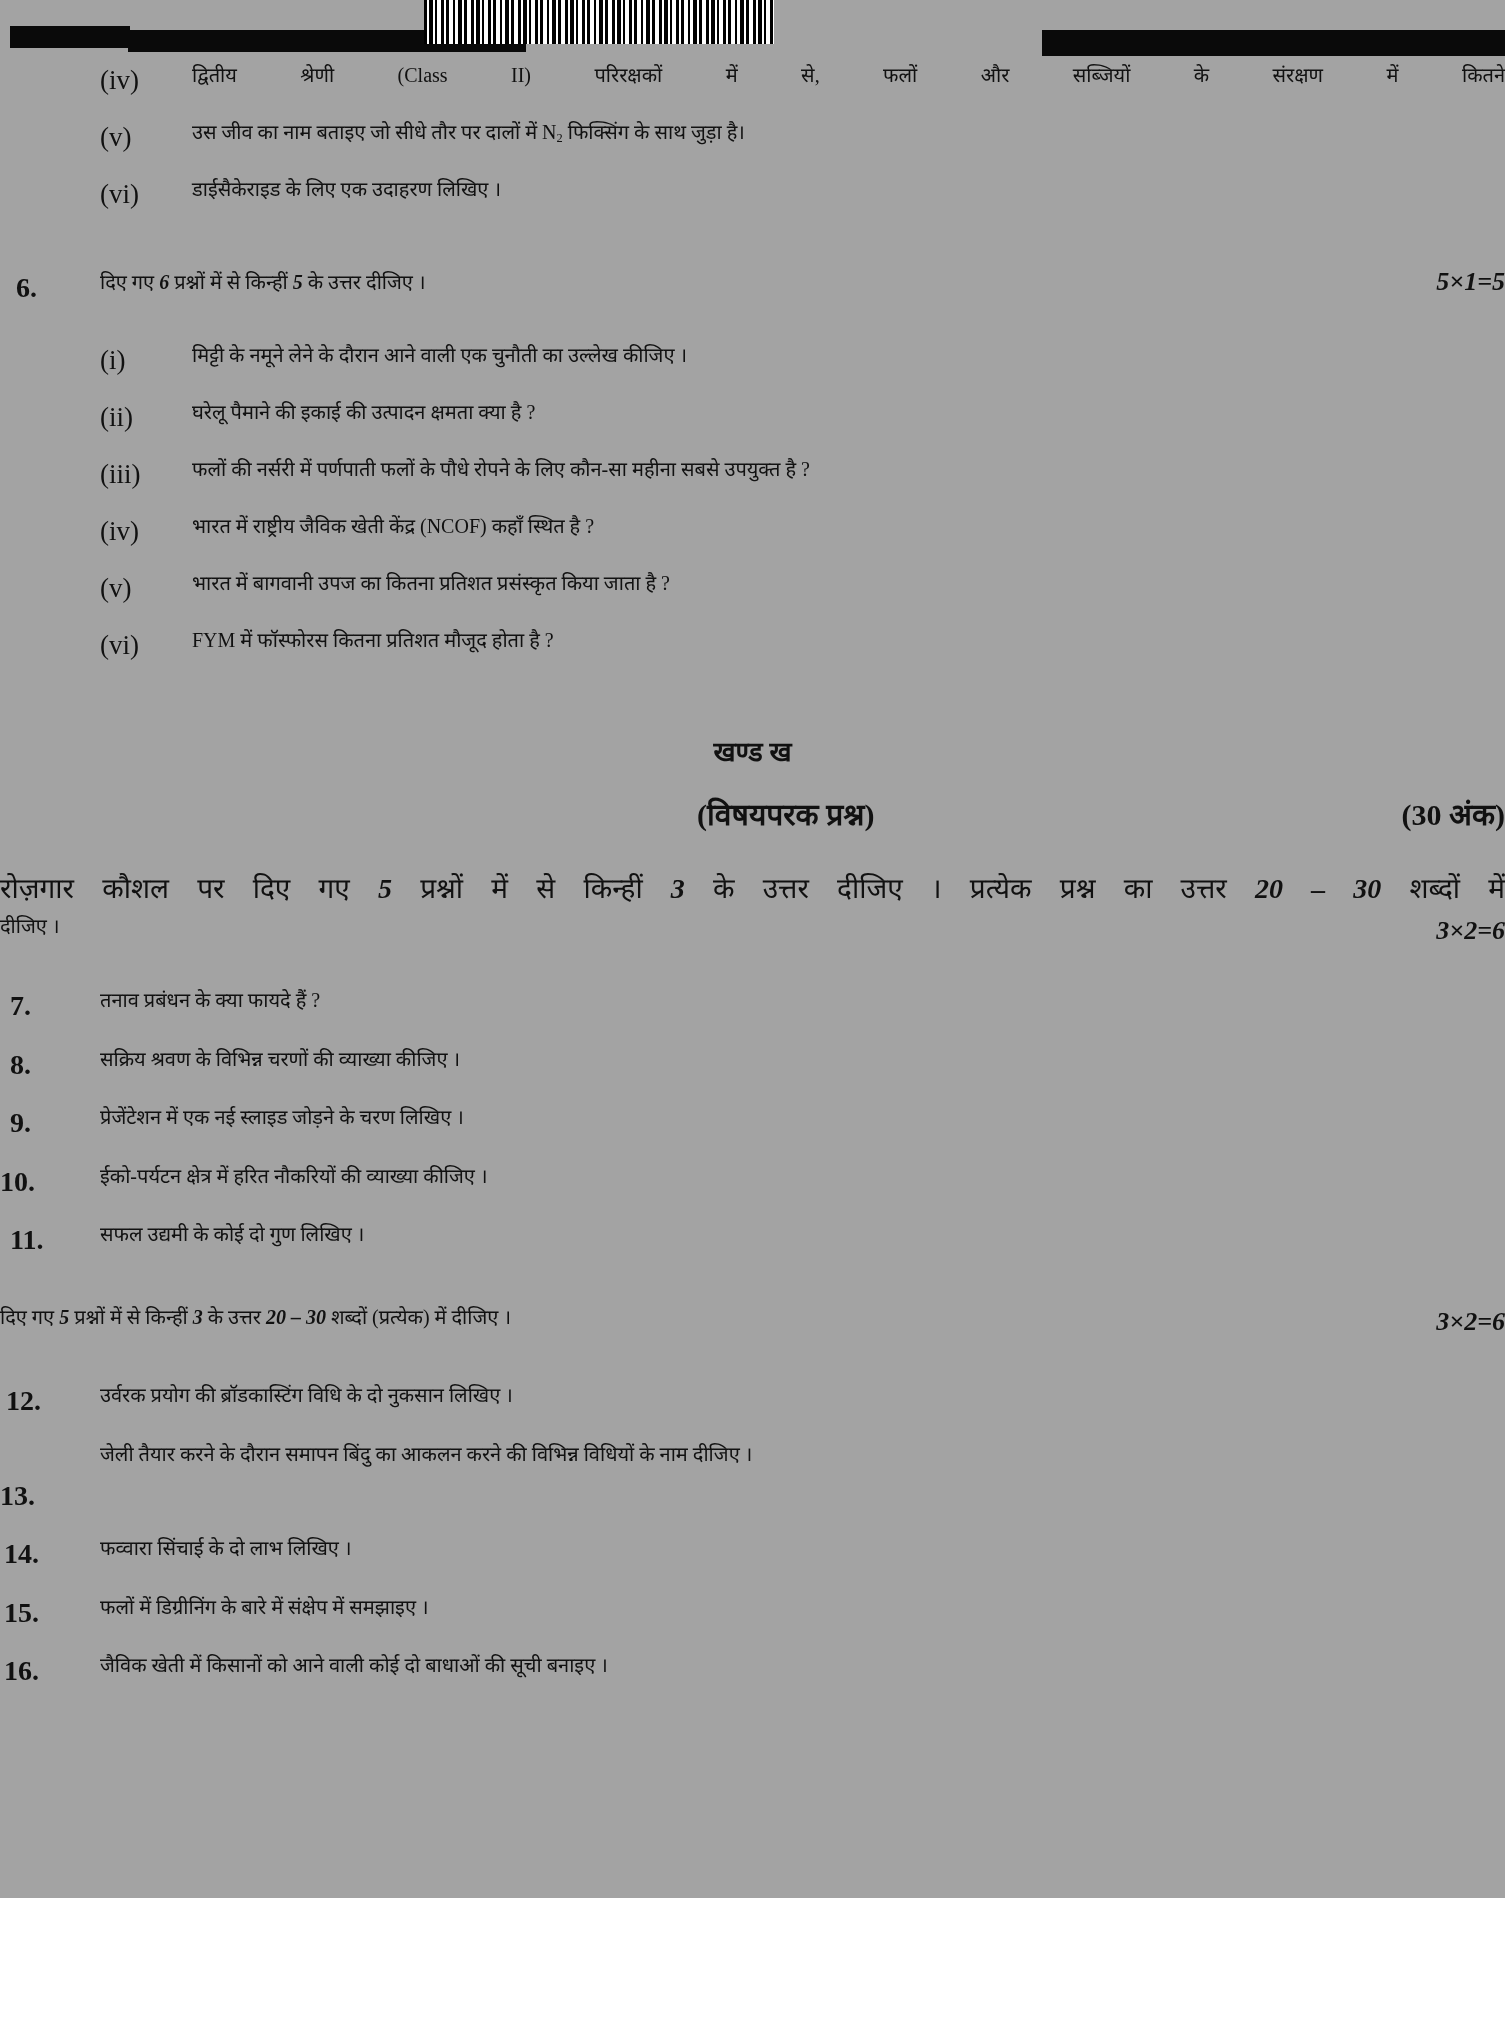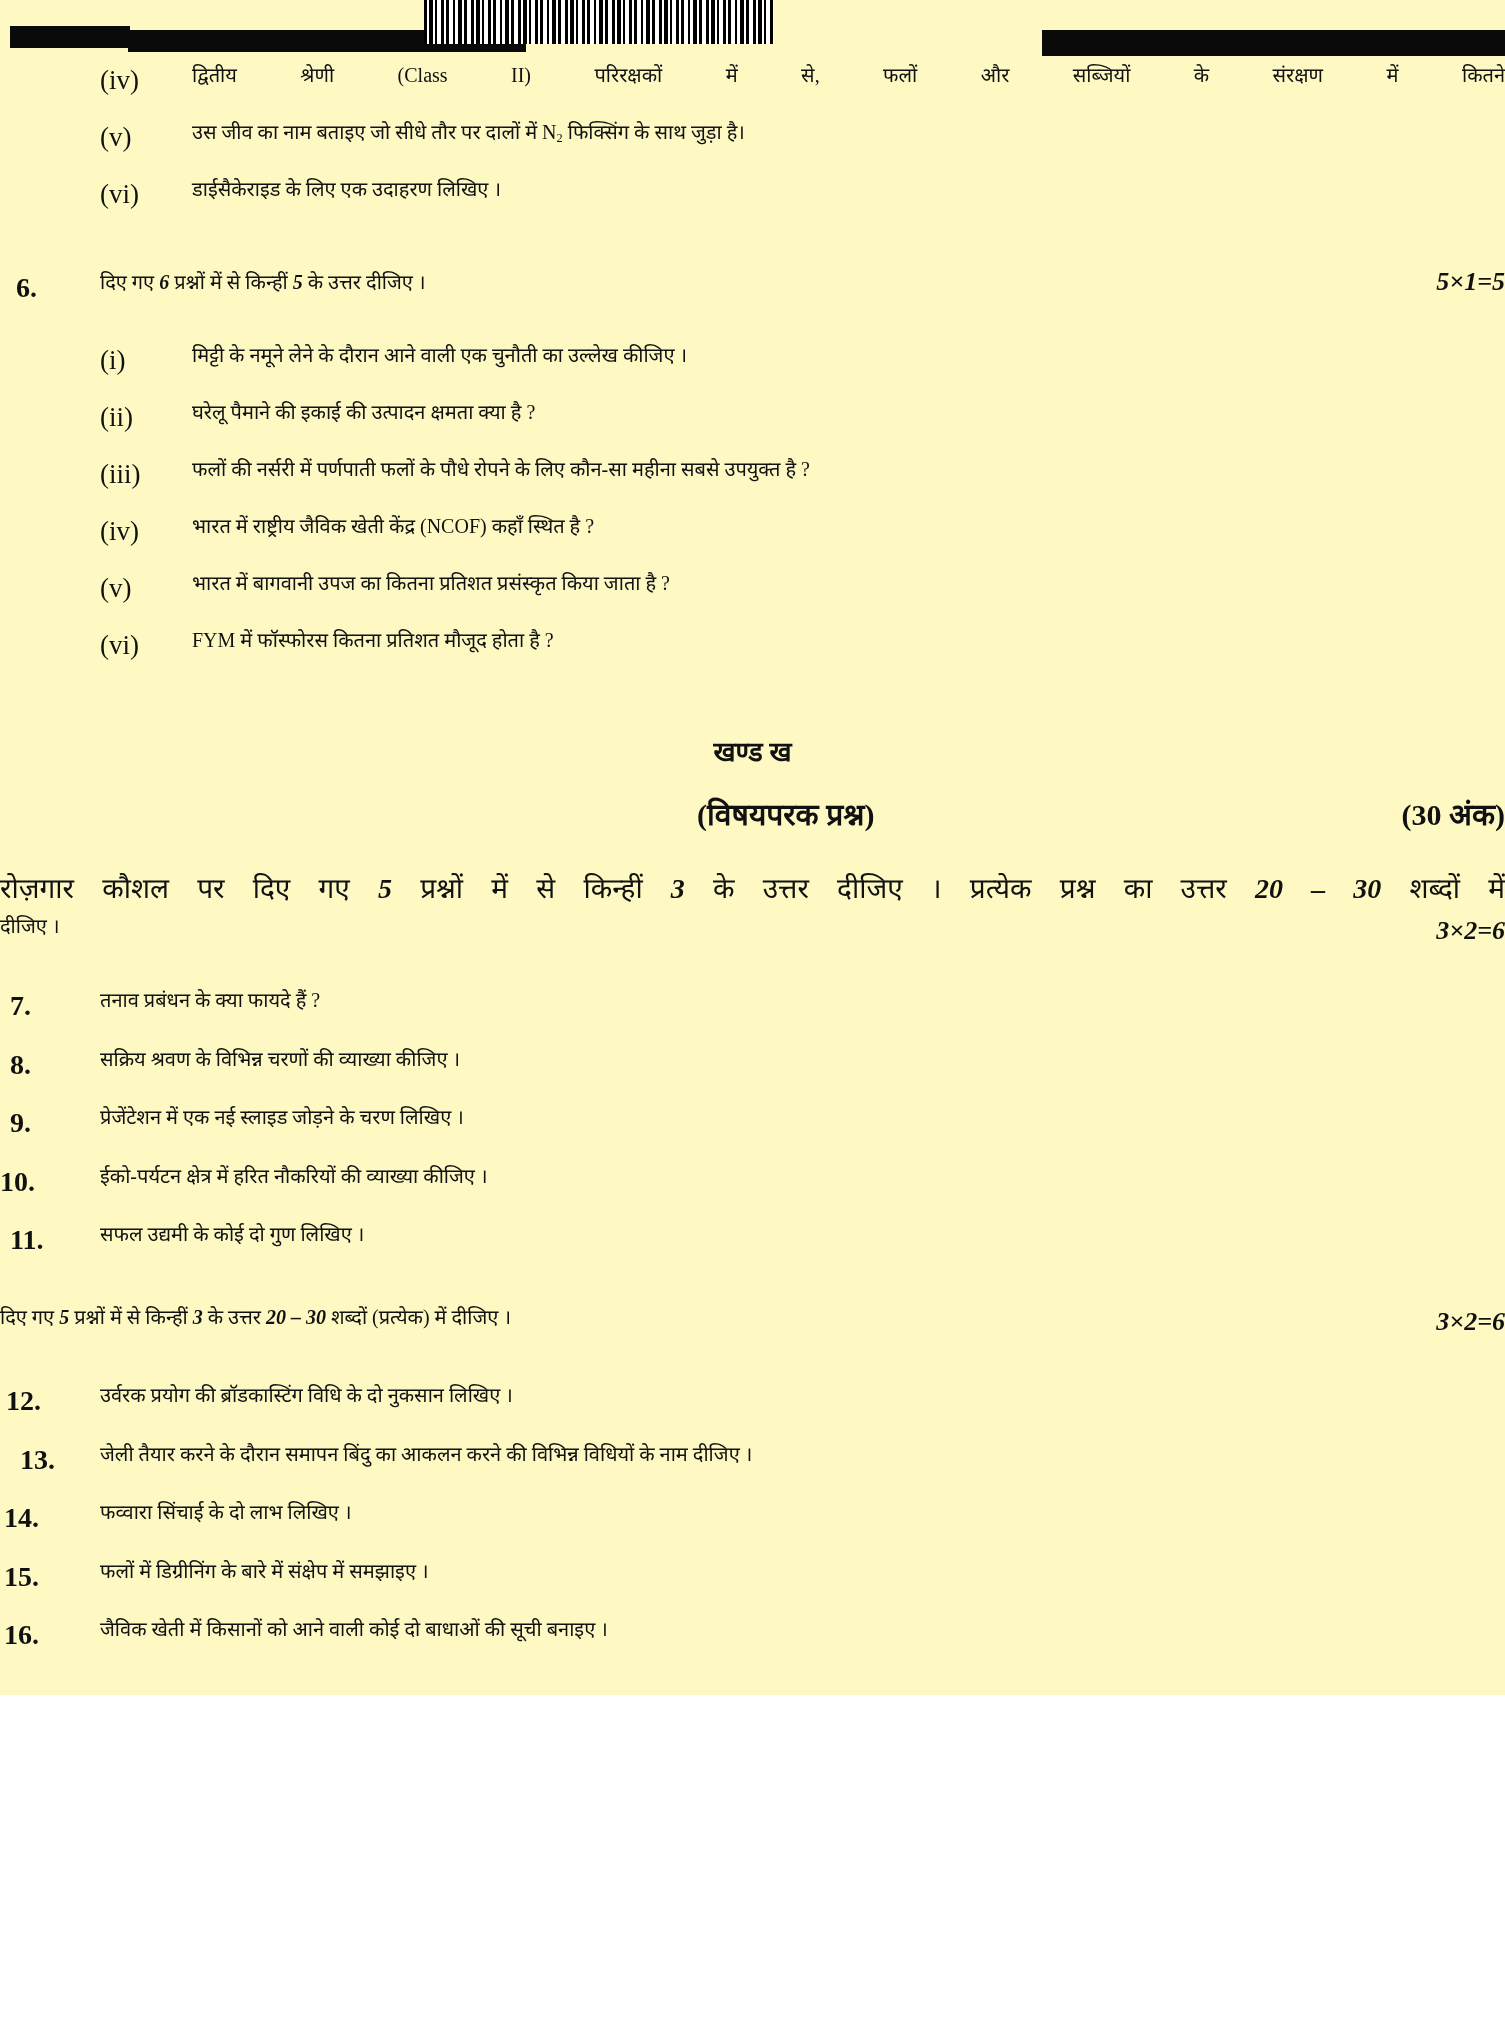--- a/index.html
+++ b/index.html
@@ -7,22 +7,22 @@
     padding: 0;
     background: #ffffff;
   }
   body {
     font-family: "Liberation Serif", "DejaVu Serif", serif;
     color: #111111;
   }
   .page {
     position: relative;
     width: 1505px;
-    height: 1695px;
-    background: #fef9c3;
+    height: 1898px;
+    background: #a3a3a3;
     overflow: hidden;
     font-family: Liberation Serif, serif;
   }
 
   
   .scan-top {
     position: absolute;
     top: 0; left: 0;
     width: 1505px;
     height: 46px;
@@ -306,21 +306,21 @@
 
     <div style="height:38px"></div>
 
     <div class="q-row main">
       <div class="num" style="padding-left:6px;">12.</div>
       <div class="txt">उर्वरक प्रयोग की ब्रॉडकास्टिंग विधि के दो नुकसान लिखिए ।</div>
     </div>
     <div class="spacer-sm"></div>
 
     <div class="q-row main">
-      <div class="num" style="padding-left:20px;">13.</div>
+      <div class="num" style="padding-left:0;margin-top:36px;">13.</div>
       <div class="txt">जेली तैयार करने के दौरान समापन बिंदु का आकलन करने की विभिन्न विधियों के नाम दीजिए ।</div>
     </div>
     <div class="spacer-sm"></div>
 
     <div class="q-row main">
       <div class="num" style="padding-left:4px;">14.</div>
       <div class="txt">फव्वारा सिंचाई के दो लाभ लिखिए ।</div>
     </div>
     <div class="spacer-sm"></div>
 

